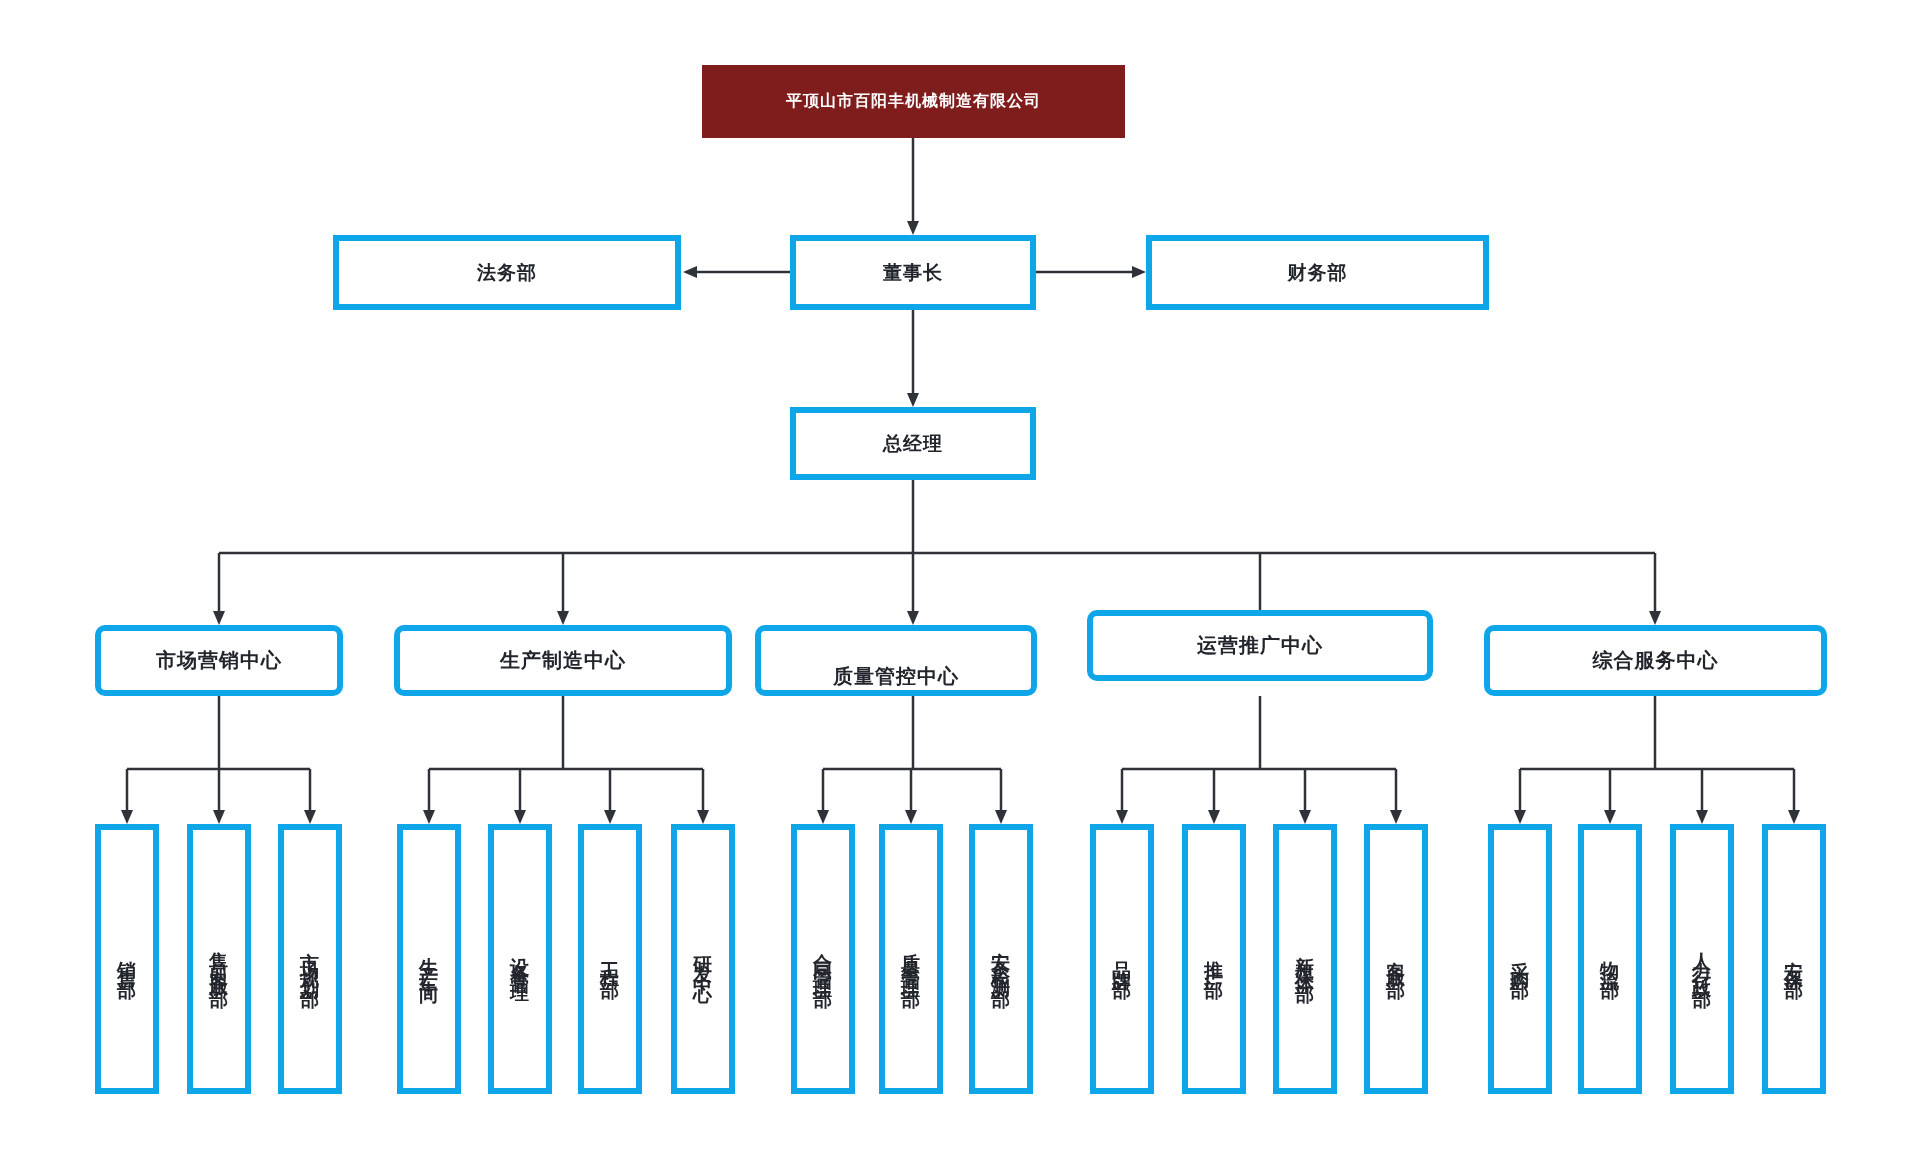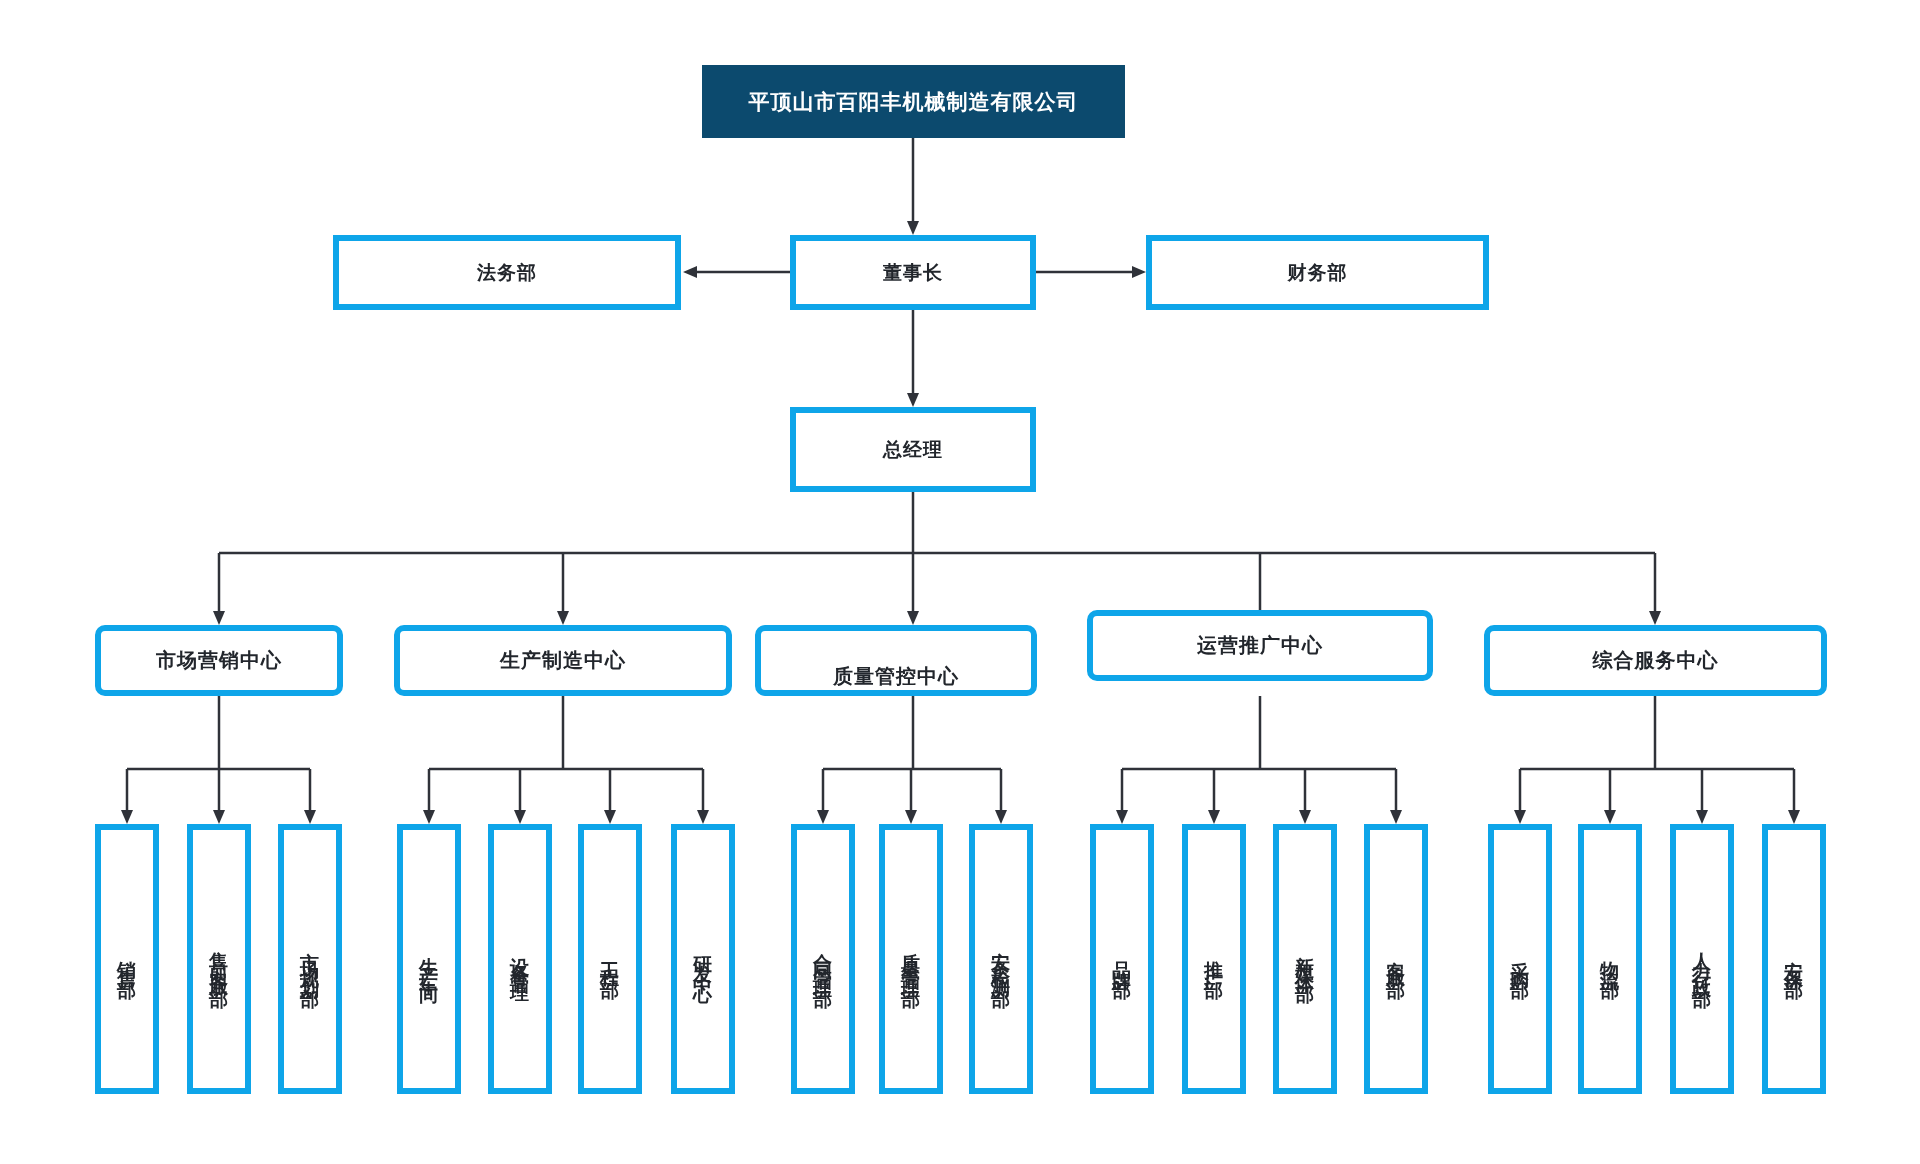--- a/index.html
+++ b/index.html
@@ -8,22 +8,22 @@
     font-family:"Liberation Sans","DejaVu Sans",sans-serif;
   }
   #connector-layer{position:absolute;left:0;top:0;z-index:1;}
   .node{
     position:absolute;z-index:2;box-sizing:border-box;
     background:#ffffff;border:6px solid #0ea5e9;
     display:flex;align-items:center;justify-content:center;
     color:#22262c;font-weight:700;
   }
   .root-node{
-    background:#0c4a6e;border:none;color:#ffffff;
-    font-size:21px;letter-spacing:1px;
+    background:#7f1d1d;border:none;color:#ffffff;
+    font-size:16px;letter-spacing:1px;
   }
   .h-node{font-size:19px;letter-spacing:1px;}
   .center-node{font-size:20px;letter-spacing:1px;border-radius:10px;}
   .leaf-node{top:824px;width:64px;height:270px;}
   .vtext{
     writing-mode:vertical-rl;text-orientation:upright;
     letter-spacing:9px;font-size:19px;font-weight:700;line-height:1;
   }
 </style>
 </head>
@@ -115,21 +115,21 @@
 <div class="node h-node" style="left:333px;top:235px;width:348px;height:75px;">
   <span>法务部</span>
 </div>
 <div class="node h-node" style="left:790px;top:235px;width:246px;height:75px;font-family:Liberation Mono, monospace;">
   <span>董事长</span>
 </div>
 <div class="node h-node" style="left:1146px;top:235px;width:343px;height:75px;">
   <span>财务部</span>
 </div>
 
-<div class="node h-node" style="left:790px;top:407px;width:246px;height:85px;">
+<div class="node h-node" style="left:790px;top:407px;width:246px;height:73px;">
   <span>总经理</span>
 </div>
 
 <div class="node center-node" style="left:95px;top:625px;width:248px;height:71px;">
   <span>市场营销中心</span>
 </div>
 <div class="node center-node" style="left:394px;top:625px;width:338px;height:71px;font-family:Liberation Serif, serif;">
   <span>生产制造中心</span>
 </div>
 <div class="node center-node" style="left:755px;top:625px;width:282px;height:71px;align-items:flex-end;">

